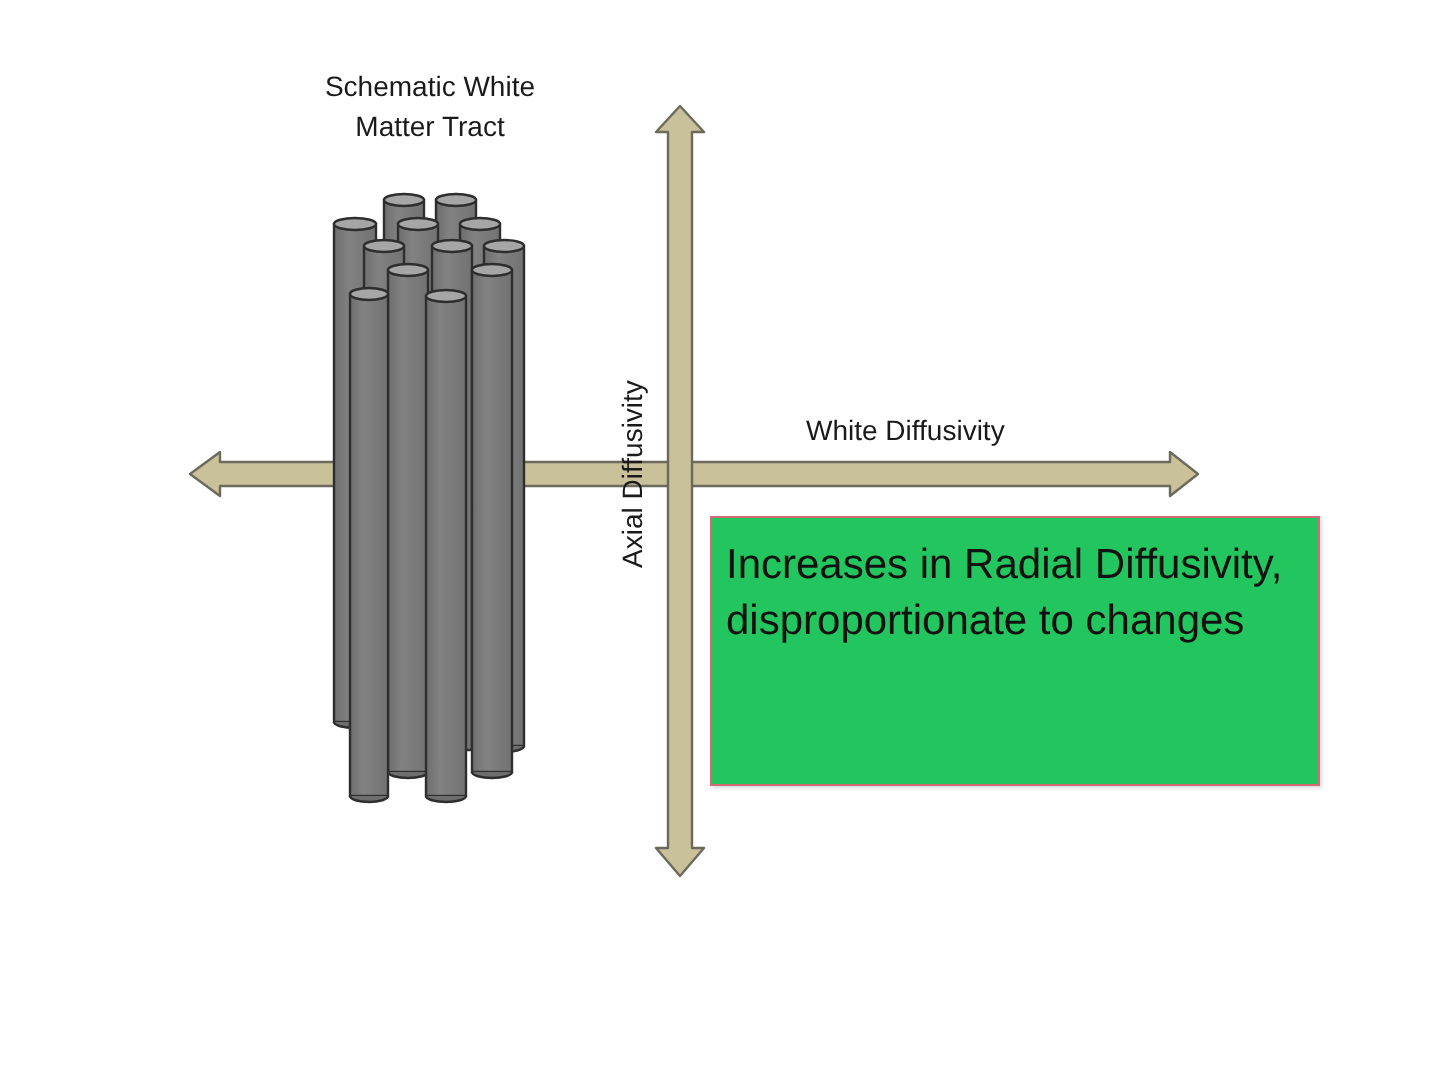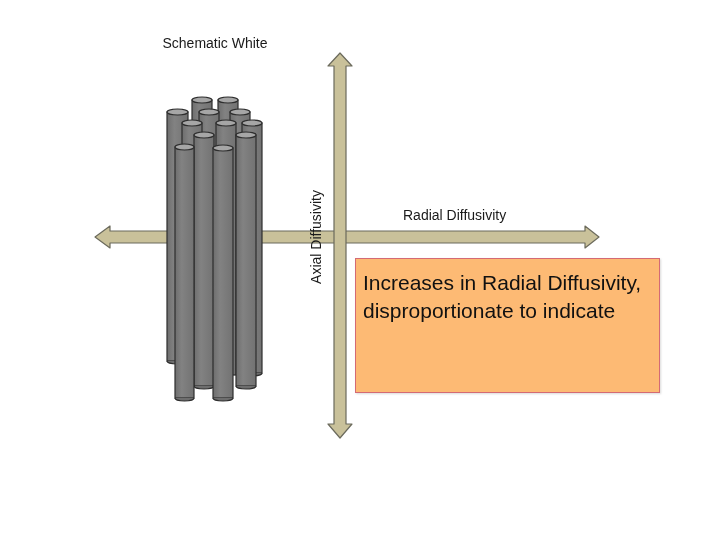--- a/index.html
+++ b/index.html
@@ -5,21 +5,21 @@
     html, body { margin: 0; padding: 0; background: #ffffff; }
     body { width: 720px; height: 540px; position: relative; overflow: hidden;
            font-family: "Liberation Sans", "DejaVu Sans", sans-serif; }
     .canvas { position: absolute; left: 0; top: 0; width: 720px; height: 540px; }
     .tract-title { position: absolute; left: 130px; top: 33px; width: 170px;
       text-align: center; font-size: 14px; line-height: 20px; color: #1a1a1a; }
     .axial-label { position: absolute; left: 316px; top: 237px; transform: translate(-50%, -50%) rotate(-90deg);
       font-size: 14px; color: #1a1a1a; white-space: nowrap; }
     .radial-label { position: absolute; left: 403px; top: 207px; font-size: 14px; color: #1a1a1a; white-space: nowrap; }
     .note-box { position: absolute; left: 355px; top: 258px; width: 305px; height: 135px;
-      background: #fdba74; border: 1px solid #d46a74; box-sizing: border-box;
+      background: #22c55e; border: 1px solid #d46a74; box-sizing: border-box;
       box-shadow: 1px 1px 2px rgba(0,0,0,0.15); padding: 10px 0 0 7px; }
     .note-text { font-size: 21px; line-height: 28px; color: #111111; }
   </style>
 </head>
 <body>
 
 <div class="canvas">
   <svg width="720" height="540" viewBox="0 0 720 540" style="position:absolute;left:0;top:0;">
     <defs>
       <linearGradient id="cyl" x1="0" x2="1" y1="0" y2="0">
@@ -95,23 +95,24 @@
         </g>
     </g>
 
     <g>
       <polygon points="340,53 352,66 346,66 346,424 352,424 340,438 328,424 334,424 334,66 328,66" fill="#c9c19a" stroke="#6b6a5c" stroke-width="1.2" stroke-linejoin="round"></polygon>
     </g>
   </svg>
 
   <div class="tract-title">
     <div>Schematic White</div>
+    <div>Matter Tract</div>
   </div>
 
   <div class="axial-label">Axial Diffusivity</div>
 
-  <div class="radial-label">Radial Diffusivity</div>
+  <div class="radial-label">White Diffusivity</div>
 
   <div class="note-box">
     <div class="note-text">Increases in Radial Diffusivity,</div>
-    <div class="note-text">disproportionate to indicate</div>
+    <div class="note-text">disproportionate to changes</div>
   </div>
 </div>
 
 </body></html>

